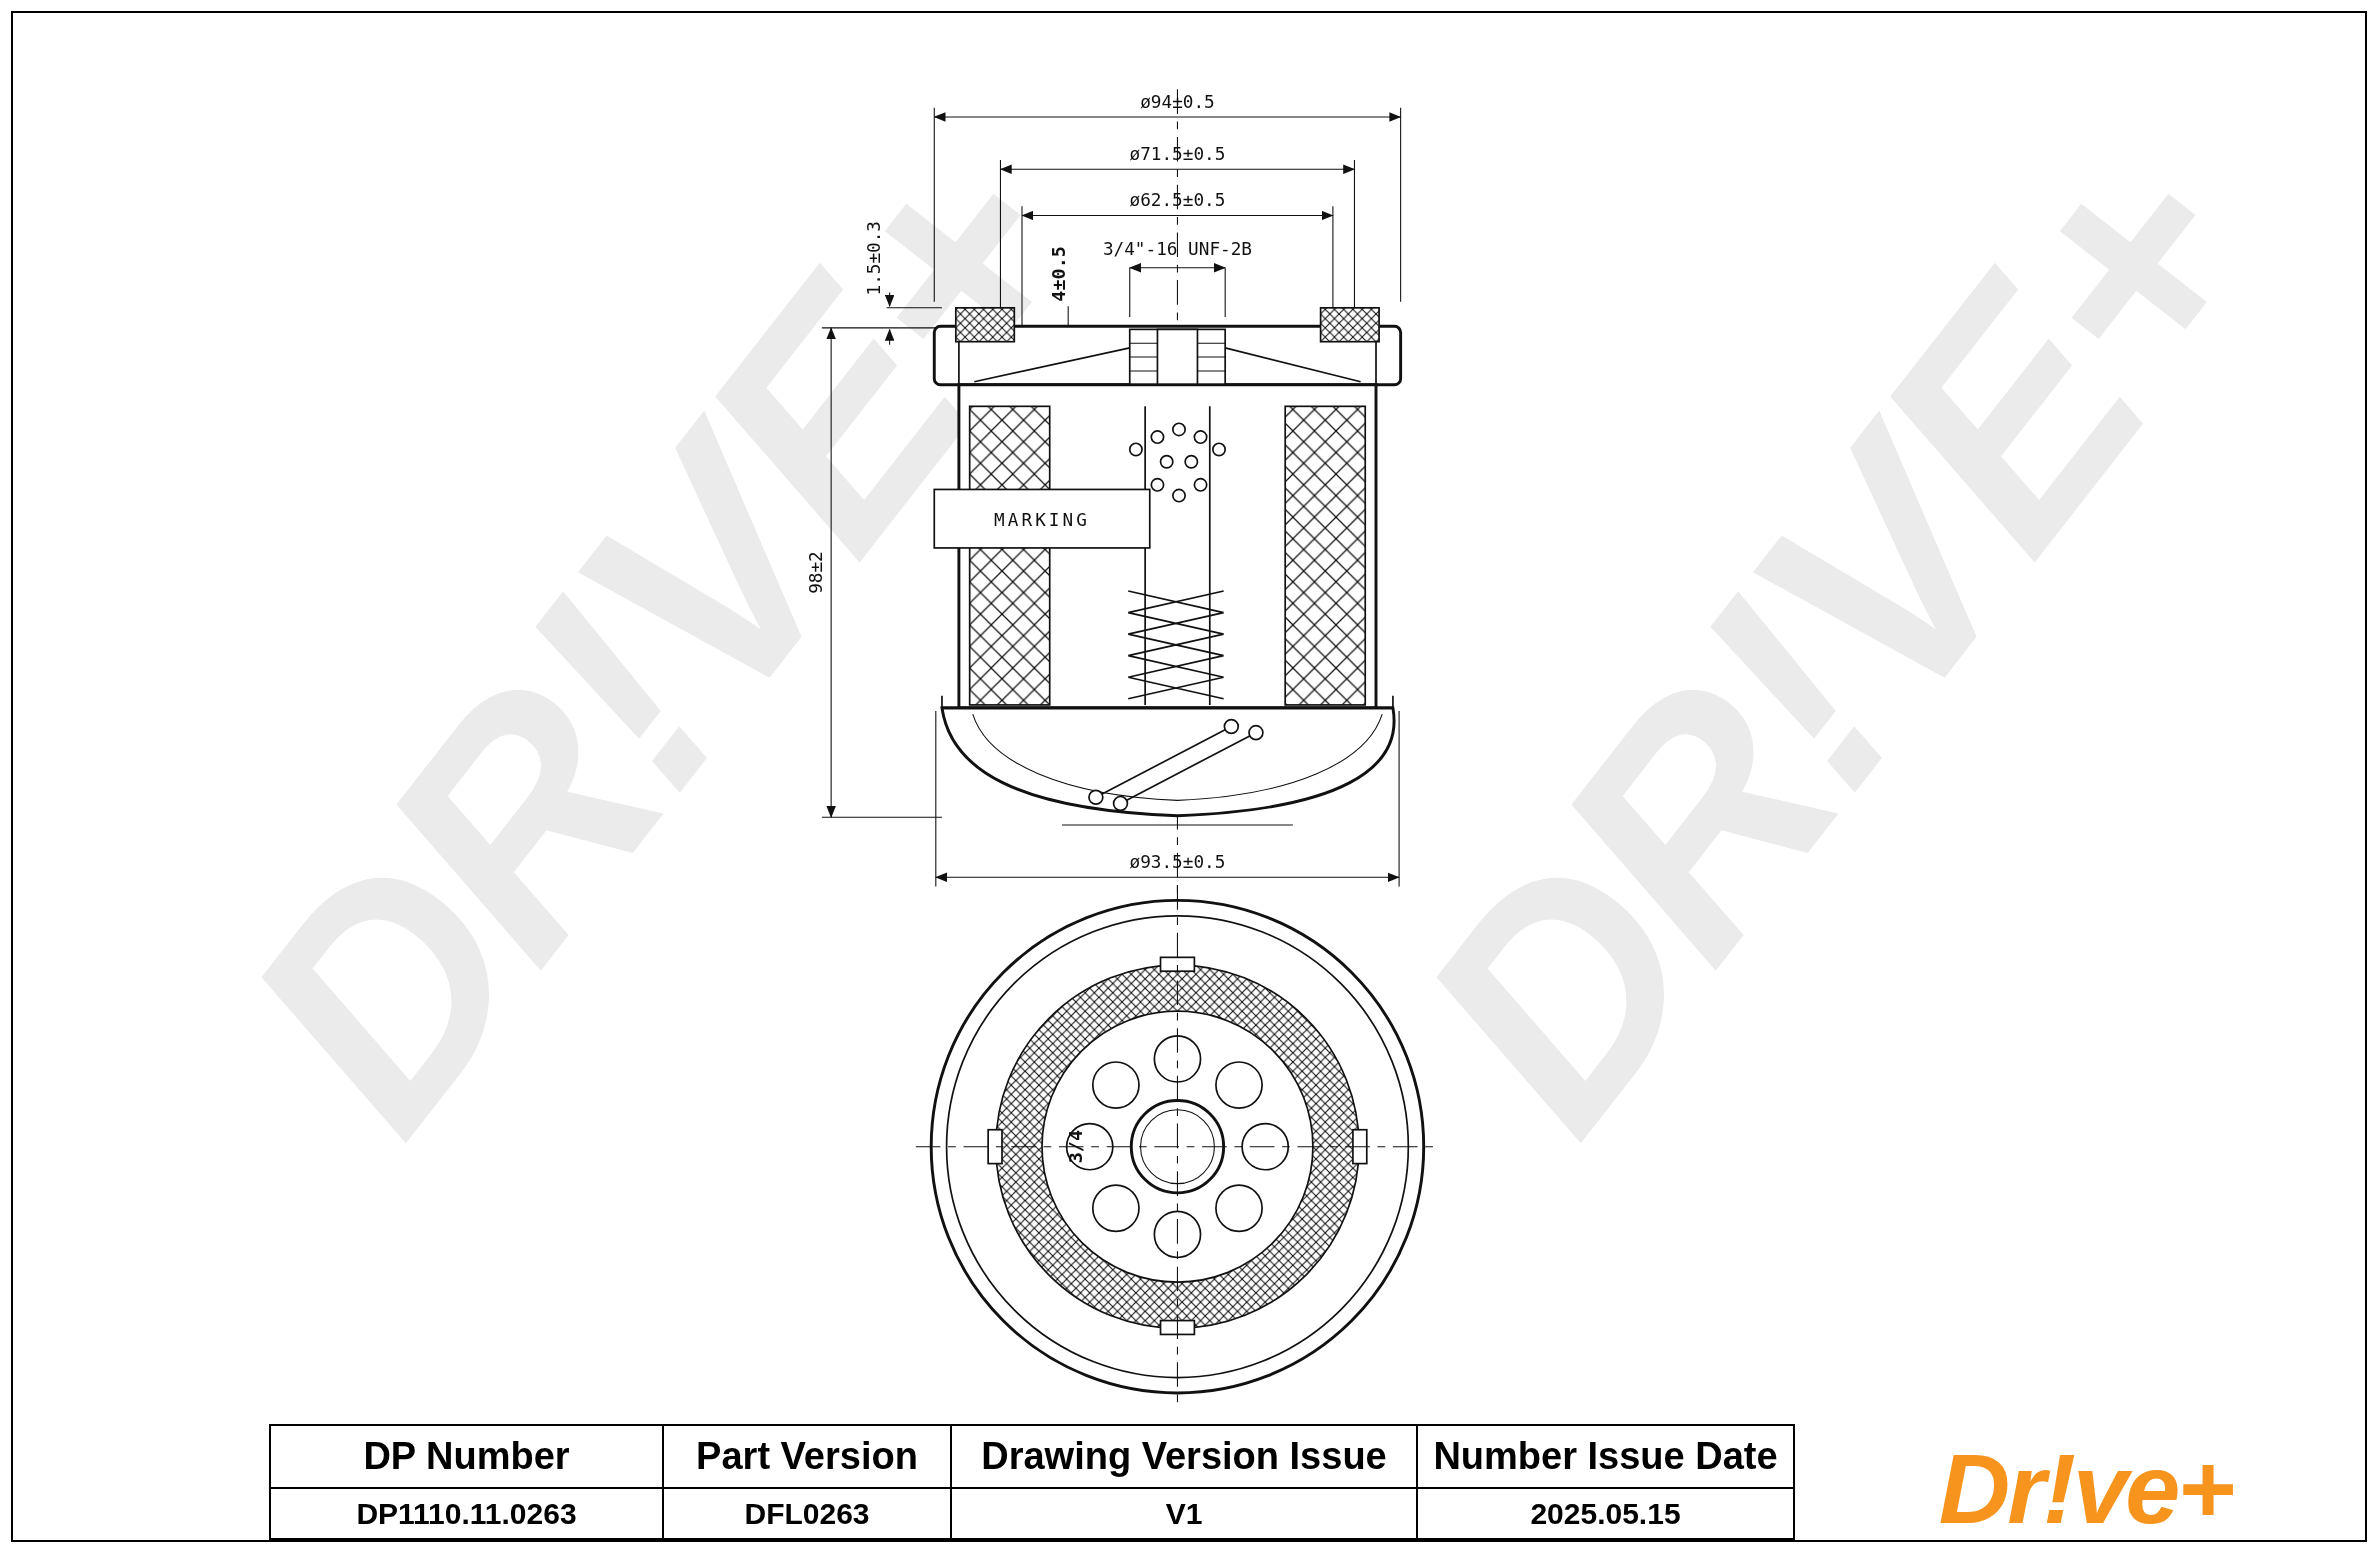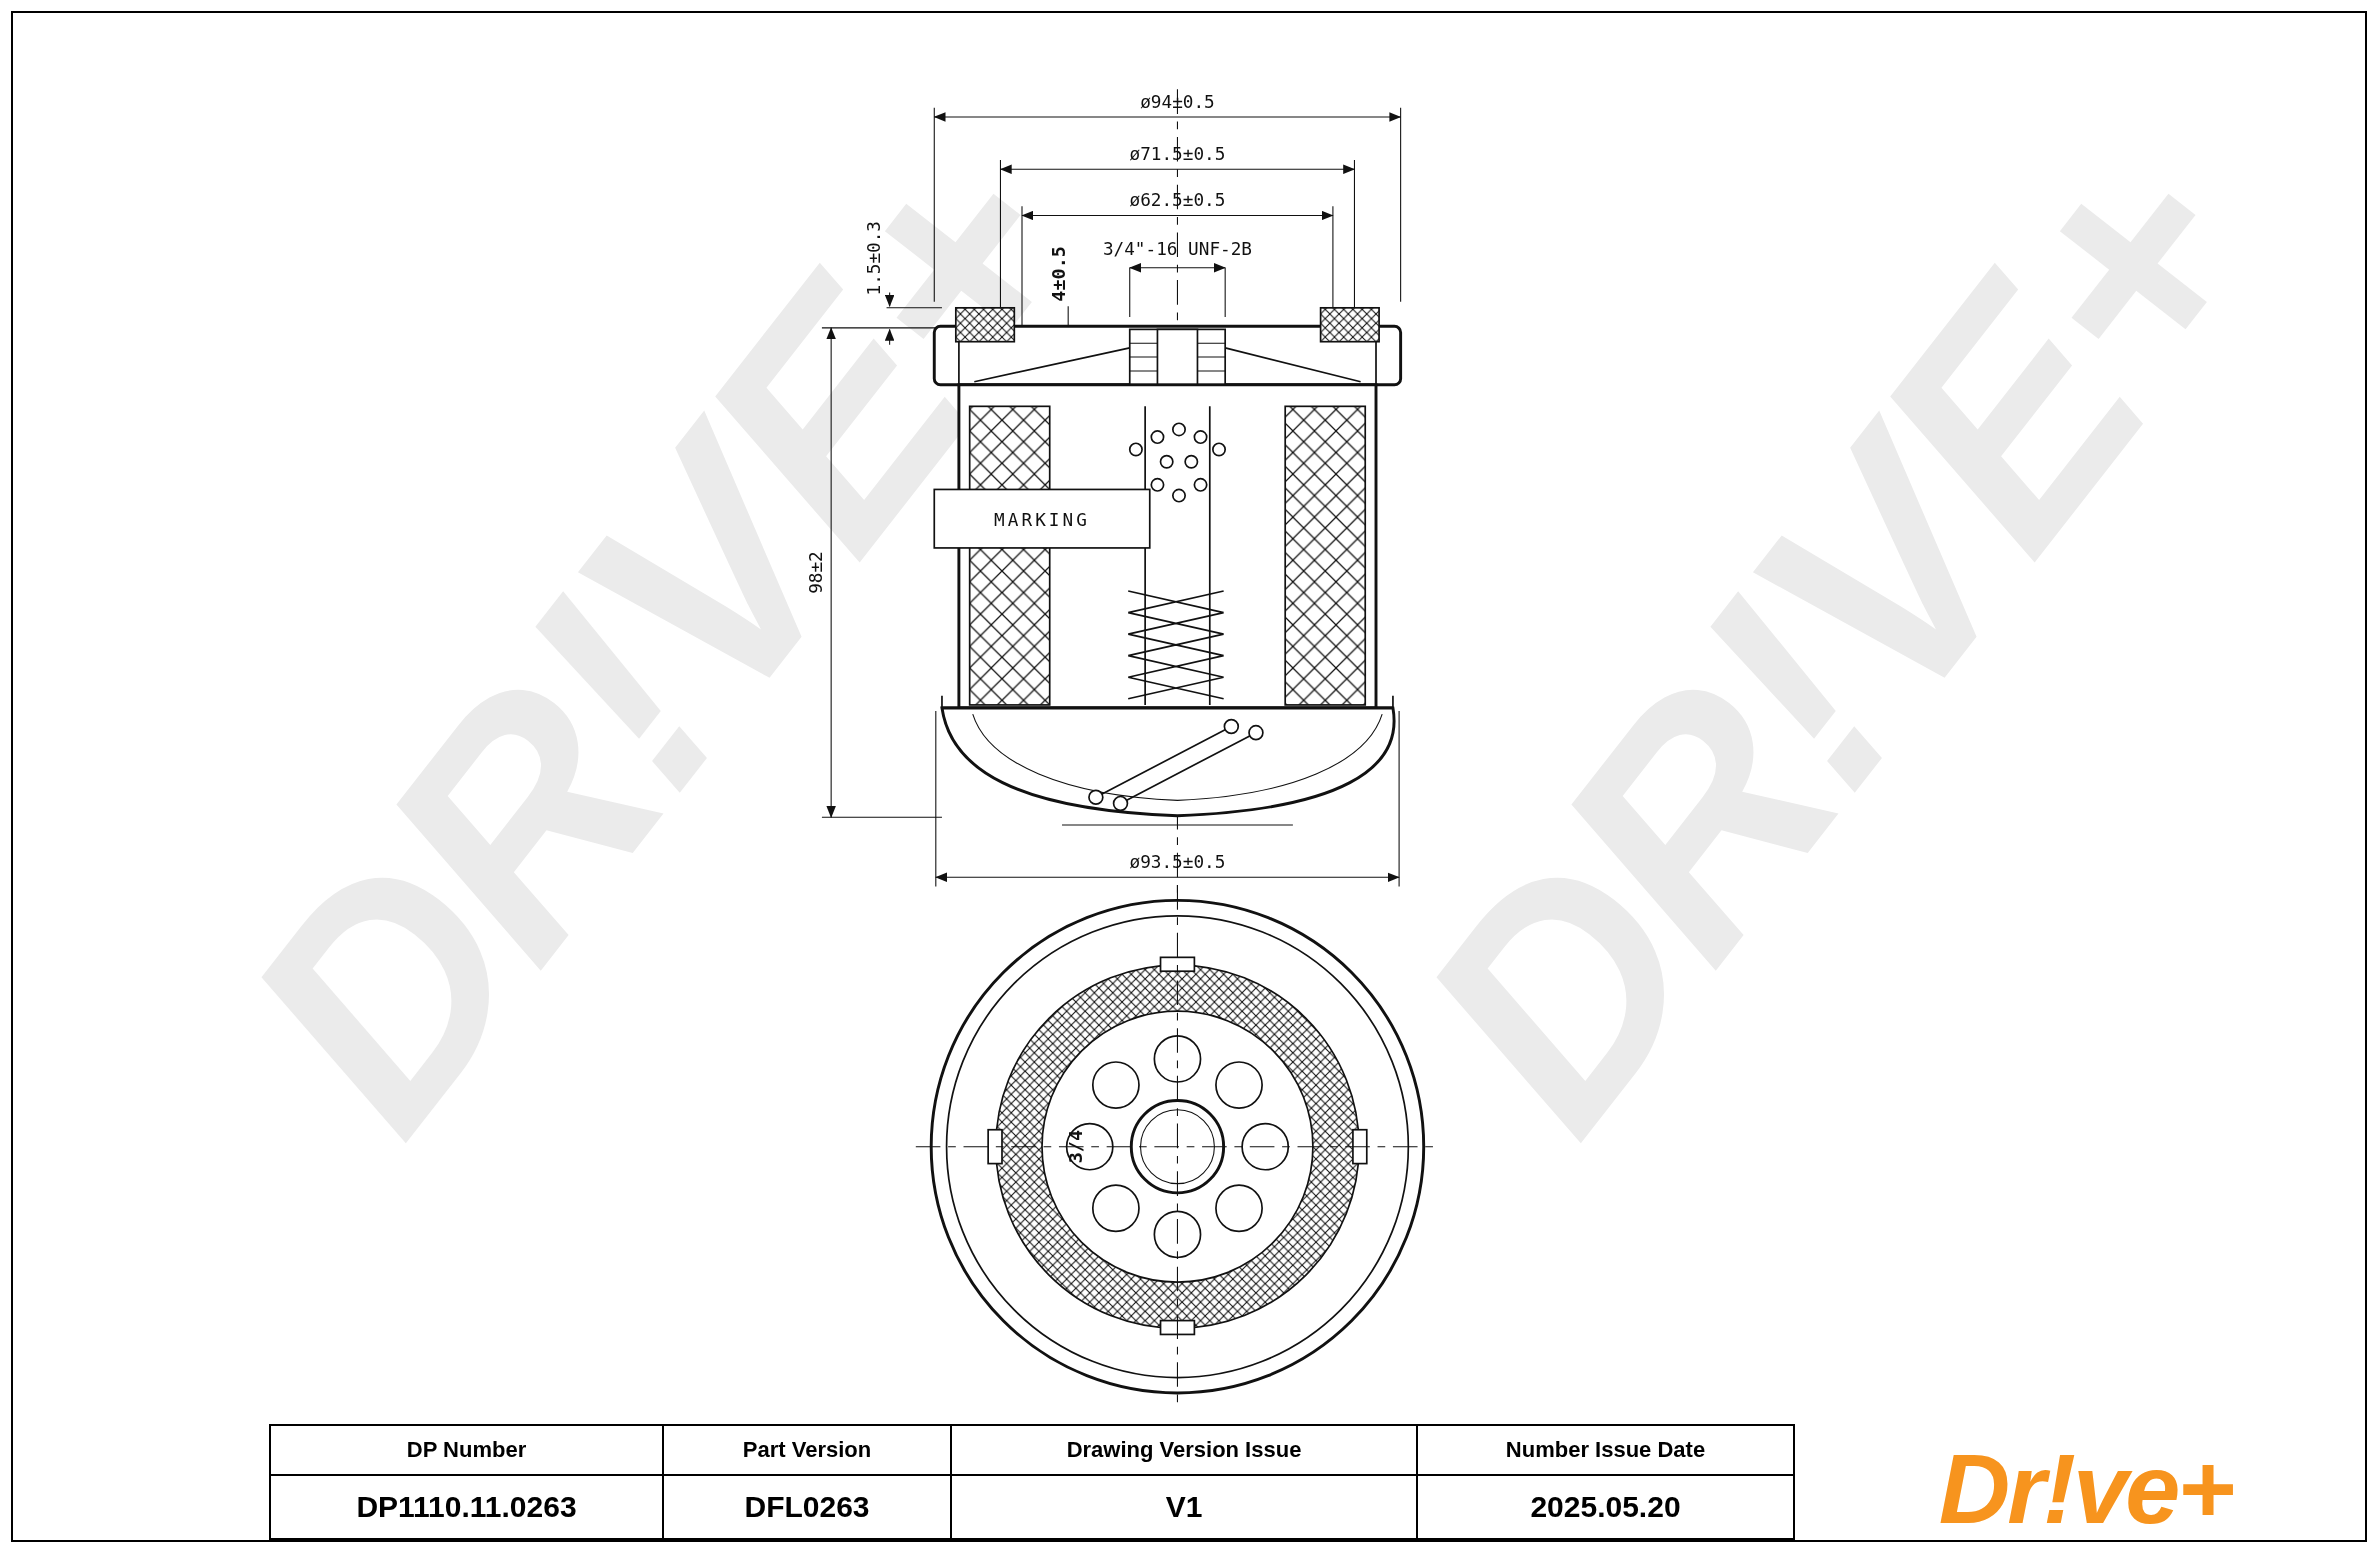--- a/index.html
+++ b/index.html
@@ -20,21 +20,21 @@
   .tkf{stroke:#111;fill:#fff;stroke-width:1.9}
   .tn{stroke:#111;fill:none;stroke-width:0.7}
   .cl{stroke:#111;fill:none;stroke-width:0.7;stroke-dasharray:16 5 5 5}
   .dt{font-family:"DejaVu Sans Mono",monospace;font-size:11.5px;fill:#111}
   .dtb{font-family:"DejaVu Sans Mono",monospace;font-size:12px;font-weight:bold;fill:#111}
 
   table.tb{position:absolute;left:269px;top:1424px;width:1524px;height:116px;
       border-collapse:collapse;background:#fff;z-index:2;table-layout:fixed}
   .tb th,.tb td{border:2.9px solid #000;text-align:center;vertical-align:middle;font-weight:bold;color:#000;
       font-family:"Liberation Sans",sans-serif}
-  .tb th{font-size:22px}
+  .tb th{font-size:38px}
   .tb td{font-size:30px}
   .logo{position:absolute;left:1812px;top:1438px;width:547px;text-align:center;font-size:99px;line-height:101px;
       font-weight:bold;font-style:italic;color:#f7941e;letter-spacing:-2.9px;z-index:2;white-space:nowrap}
 </style>
 </head>
 <body>
 
 <div class="page">
 
   <div class="wm" id="wm1">DR!VE+</div>
@@ -180,21 +180,21 @@
         <tr>
       <th>DP Number</th>
       <th>Part Version</th>
       <th>Drawing Version Issue</th>
       <th>Number Issue Date</th>
     </tr>
     <tr>
       <td>DP1110.11.0263</td>
       <td>DFL0263</td>
       <td>V1</td>
-      <td>2025.05.20</td>
+      <td>2025.05.15</td>
     </tr>
   </tbody>
     </table>
 
   <div class="logo">Dr!ve+</div>
 
 </div>
 
 
 </body></html>

